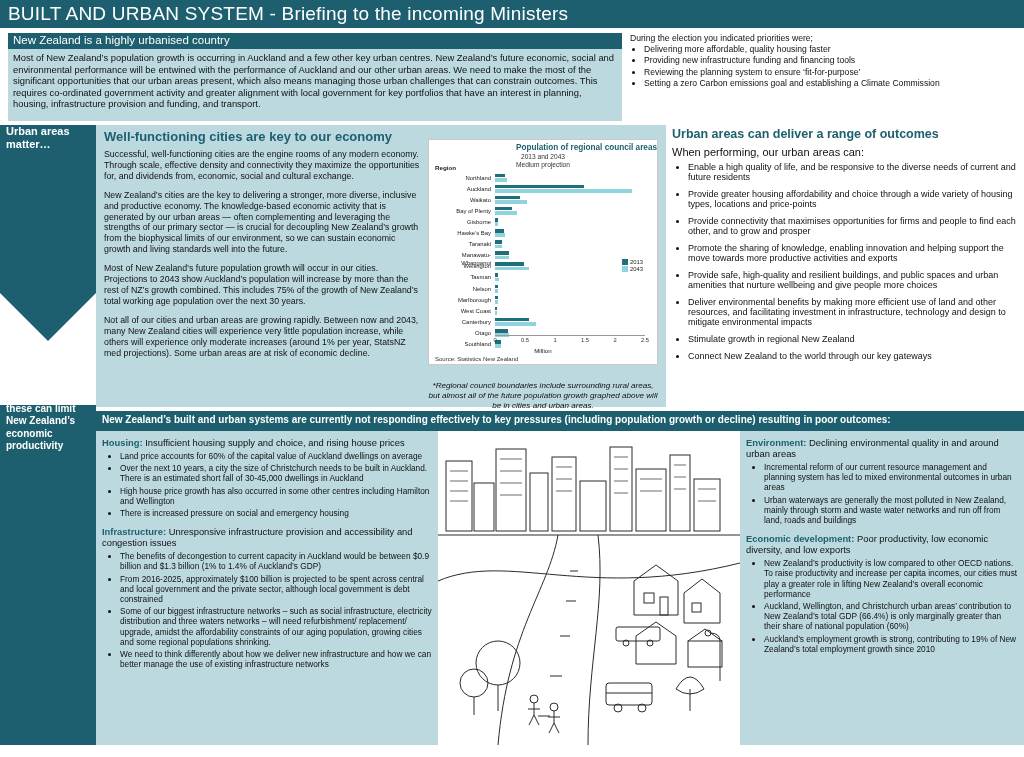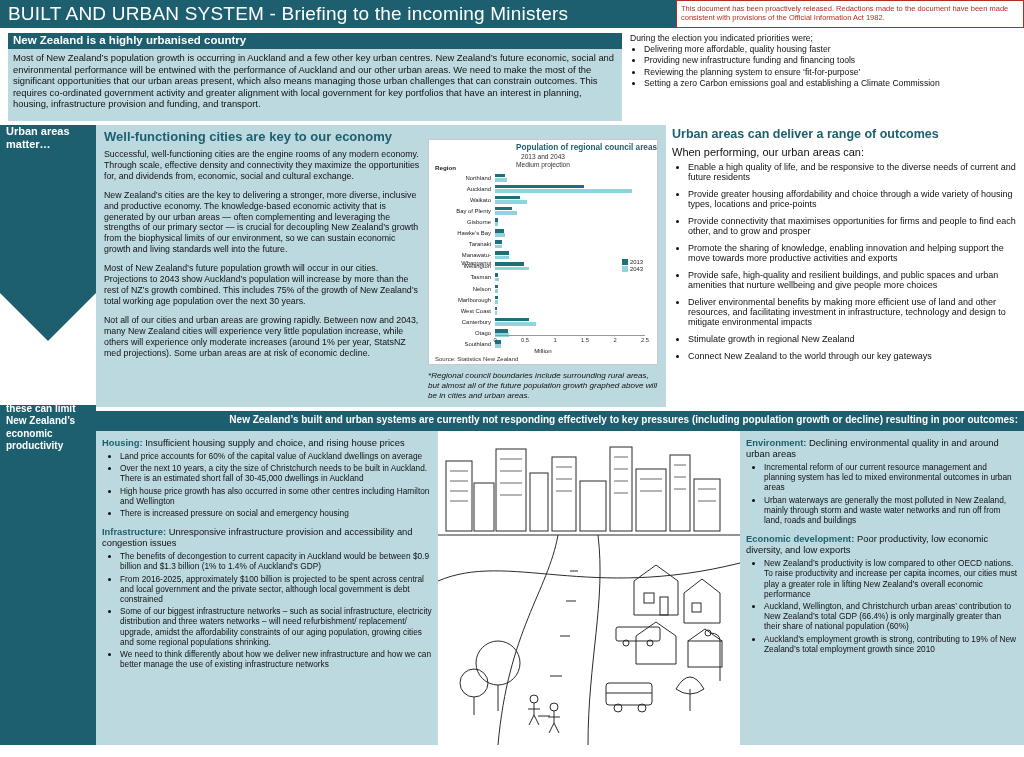--- a/index.html
+++ b/index.html
@@ -49,21 +49,21 @@
     width: 614px; height: 88px;
     background: #bcd9e0;
   }
   .intro-title {
     position: absolute;
     left: 0; top: 0;
     width: 614px; height: 16px;
     background: #1d5f6e;
     color: #ffffff;
     font-size: 11.5px;
-    font-weight: bold;
+    font-weight: normal;
     padding: 1px 5px;
   }
   .intro-body {
     position: absolute;
     left: 5px; top: 19px;
     width: 604px;
     font-size: 9.4px;
     line-height: 11.6px;
     color: #111;
   }
@@ -249,26 +249,27 @@
     vertical-align: -1px;
   }
   .chart-source {
     position: absolute;
     left: 6px; bottom: 2px;
     font-size: 6px;
     color: #333;
   }
   .chart-note {
     position: absolute;
-    left: 332px; top: 246px;
+    left: 332px; top: 256px;
     width: 230px;
     font-size: 8.1px;
     line-height: 10px;
     font-style: italic;
     color: #111;
+    text-align: center;
   }
   
   .right-panel {
     position: absolute;
     left: 668px; top: 125px;
     width: 356px; height: 282px;
     background: #ffffff;
   }
   .right-title {
     font-size: 12.5px;
@@ -291,21 +292,21 @@
   
   .pressure-banner {
     position: absolute;
     left: 96px; top: 411px;
     width: 928px; height: 33px;
     background: #1d5f6e;
     color: #ffffff;
     font-size: 10px;
     font-weight: bold;
     padding: 3px 6px;
-    text-align: right;
+    text-align: left;
   }
   
   .bottom-left {
     position: absolute;
     left: 96px; top: 431px;
     width: 342px; height: 314px;
     background: #bcd9e0;
     padding: 4px 6px;
   }
   .bottom-mid {
@@ -345,21 +346,20 @@
   }
 </style>
 </head>
 <body>
 
 <div id="page">
 
   <div class="header-bar">
     <div class="header-title">BUILT AND URBAN SYSTEM - Briefing to the incoming Ministers</div>
   </div>
-  <div class="redaction-note">This document has been proactively released. Redactions made to the document have been made consistent with provisions of the Official Information Act 1982.</div>
 
   <div class="intro-band">
     <div class="intro-title">New Zealand is a highly urbanised country</div>
     <div class="intro-body">Most of New Zealand’s population growth is occurring in Auckland and a few other key urban centres. New Zealand’s future economic, social and environmental performance will be entwined with the performance of Auckland and our other urban areas. We need to make the most of the significant opportunities that our urban areas present, which also means managing those urban challenges that can constrain outcomes. This requires co-ordinated government activity and greater alignment with local government for key portfolios that have an interest in planning, housing, infrastructure provision and funding, and transport.</div>
   </div>
 
   <div class="priorities">
     <div class="priorities-lead">During the election you indicated priorities were;</div>
     <ul>
       <li>Delivering more affordable, quality housing faster</li>

